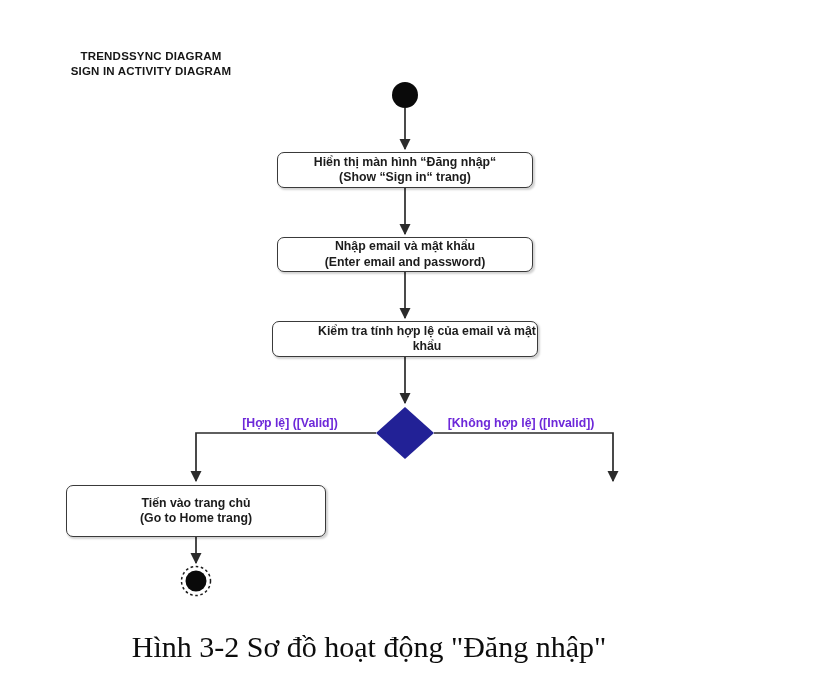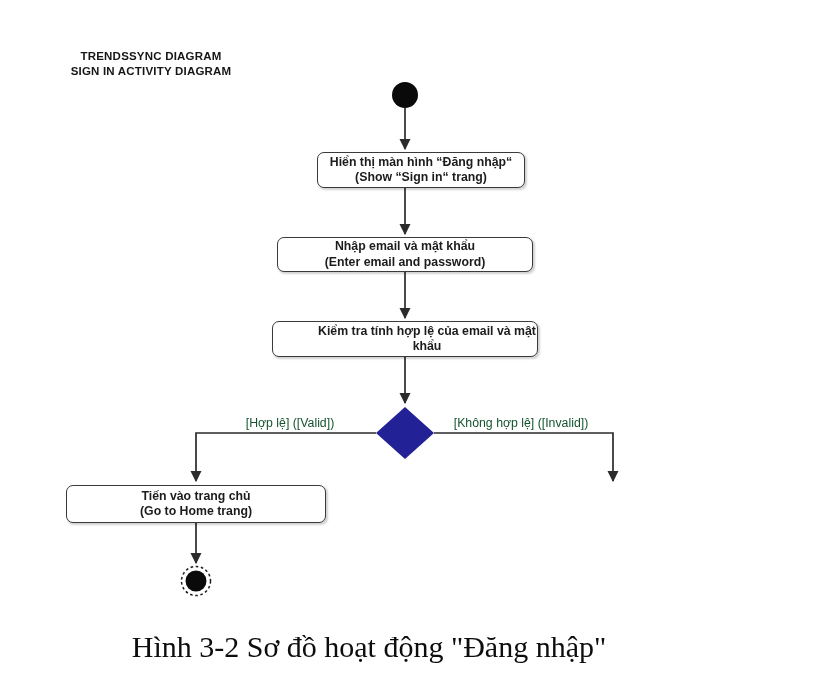--- a/index.html
+++ b/index.html
@@ -44,30 +44,30 @@
     display: flex;
     flex-direction: column;
     align-items: center;
     justify-content: center;
     text-align: center;
     font-size: 12.3px;
     font-weight: bold;
     color: #1c1c1c;
     line-height: 15.5px;
   }
-  #box-show-signin   { left: 277px; top: 152px; width: 208px; height: 36px; margin-left: 40px; }
+  #box-show-signin   { left: 277px; top: 152px; width: 256px; height: 36px; }
   #box-enter-creds   { left: 277px; top: 237px; width: 256px; height: 35px; }
   #box-check-valid   { left: 272px; top: 321px; width: 266px; height: 36px; padding-left: 44px; }
-  #box-go-home       { left:  66px; top: 485px; width: 260px; height: 38px; }
+  #box-go-home       { left:  66px; top: 485px; width: 260px; height: 52px; }
   #box-show-error    { left: 484px; top: 485px; width: 260px; height: 34px; }
   .guard-label {
     position: absolute;
     font-size: 12.3px;
-    font-weight: normal;
-    color: #14532d;
+    font-weight: bold;
+    color: #6d28d9;
     text-align: center;
     white-space: nowrap;
   }
   #label-valid   { left: 200px; top: 416px; width: 180px; }
   #label-invalid { left: 421px; top: 416px; width: 200px; }
   .figure-caption {
     position: absolute;
     left: 0;
     top: 630px;
     width: 738px;

